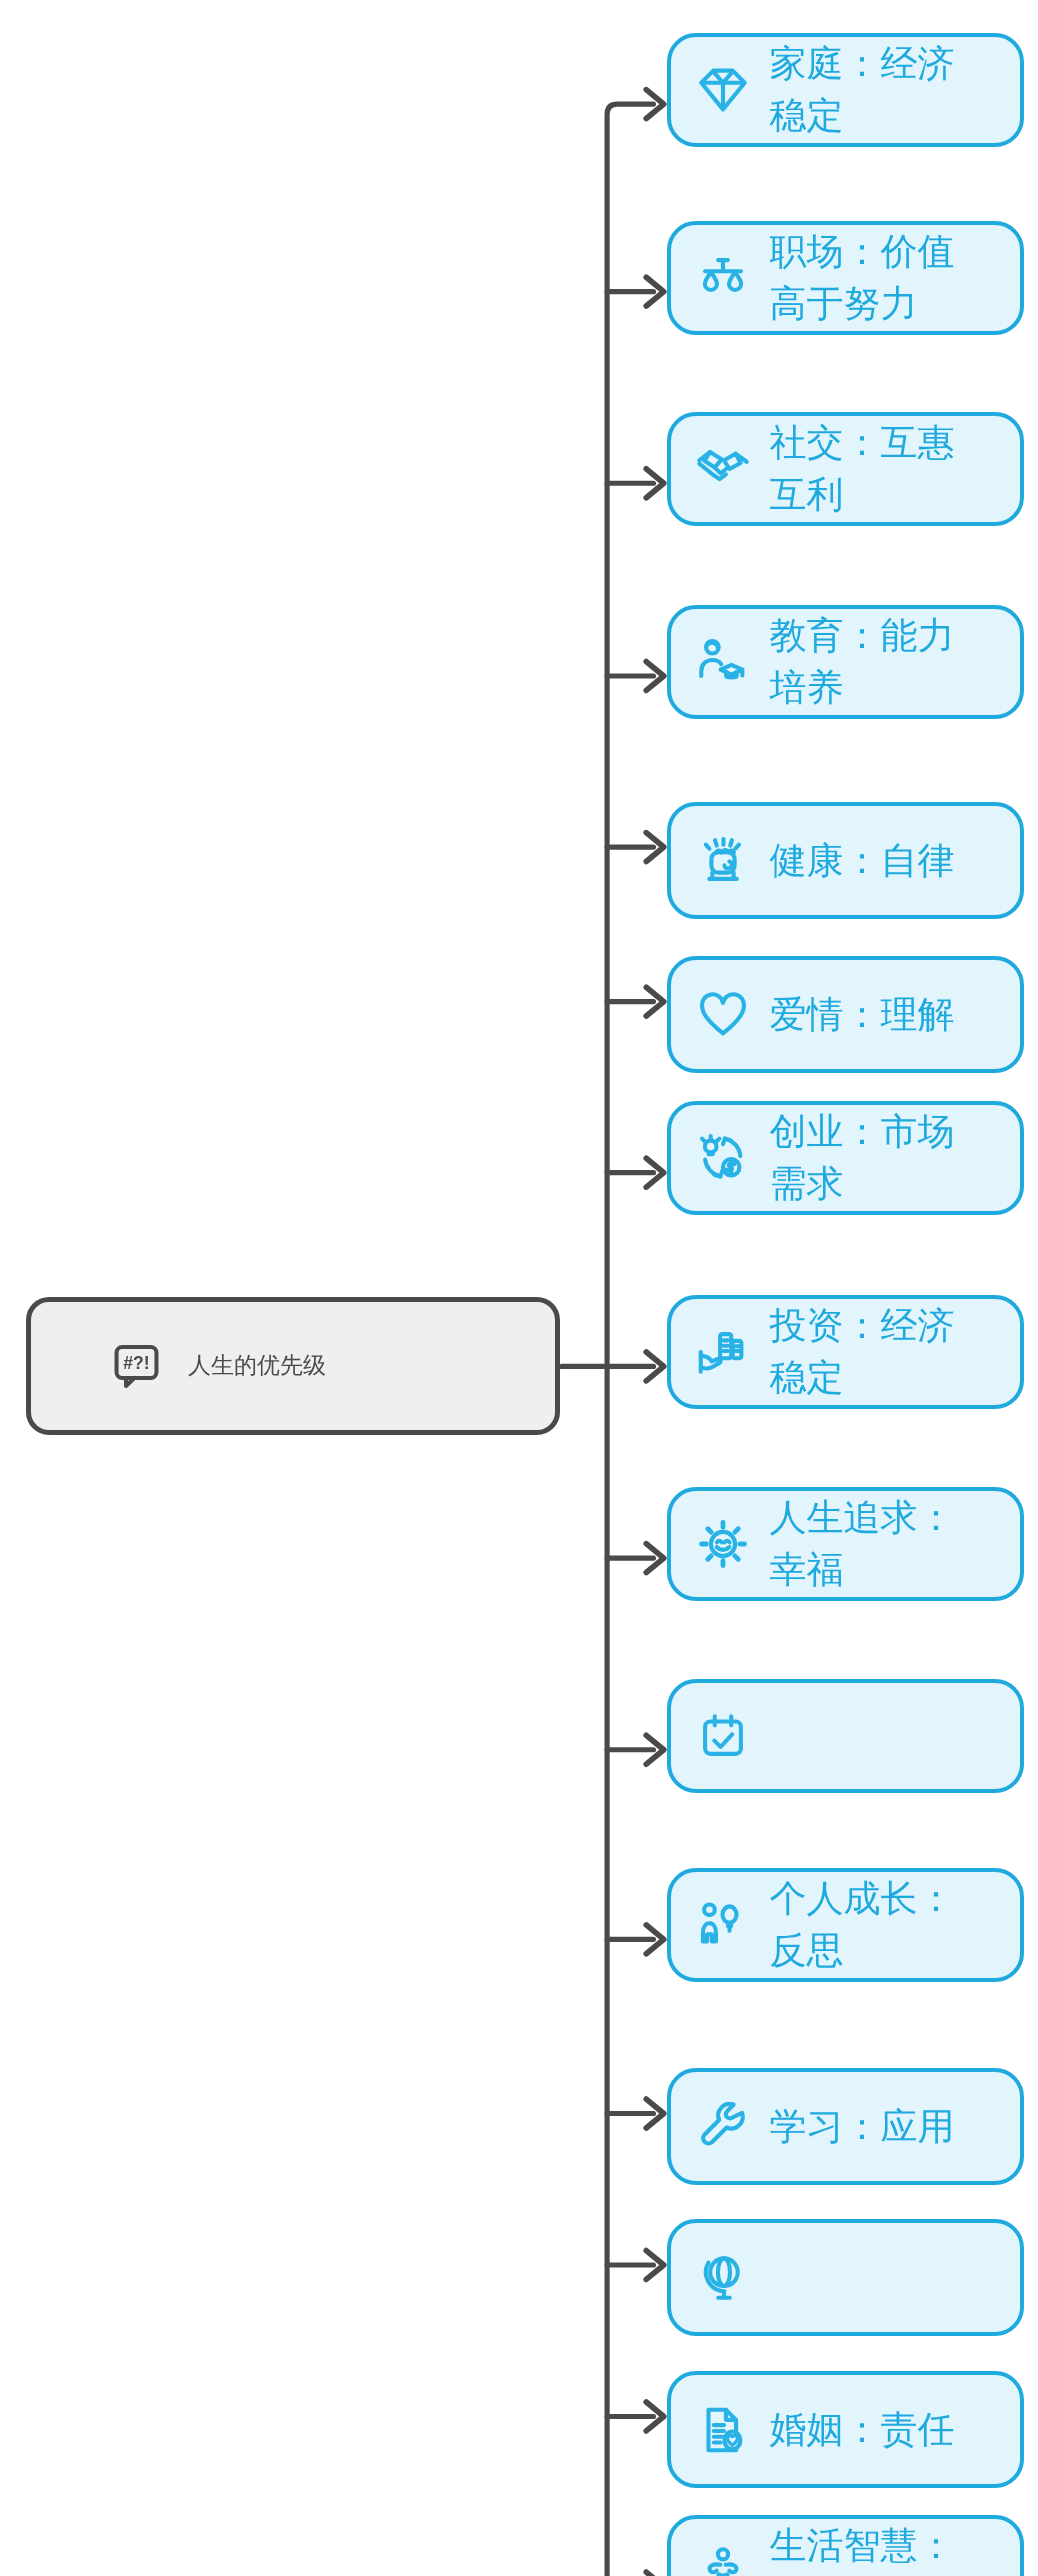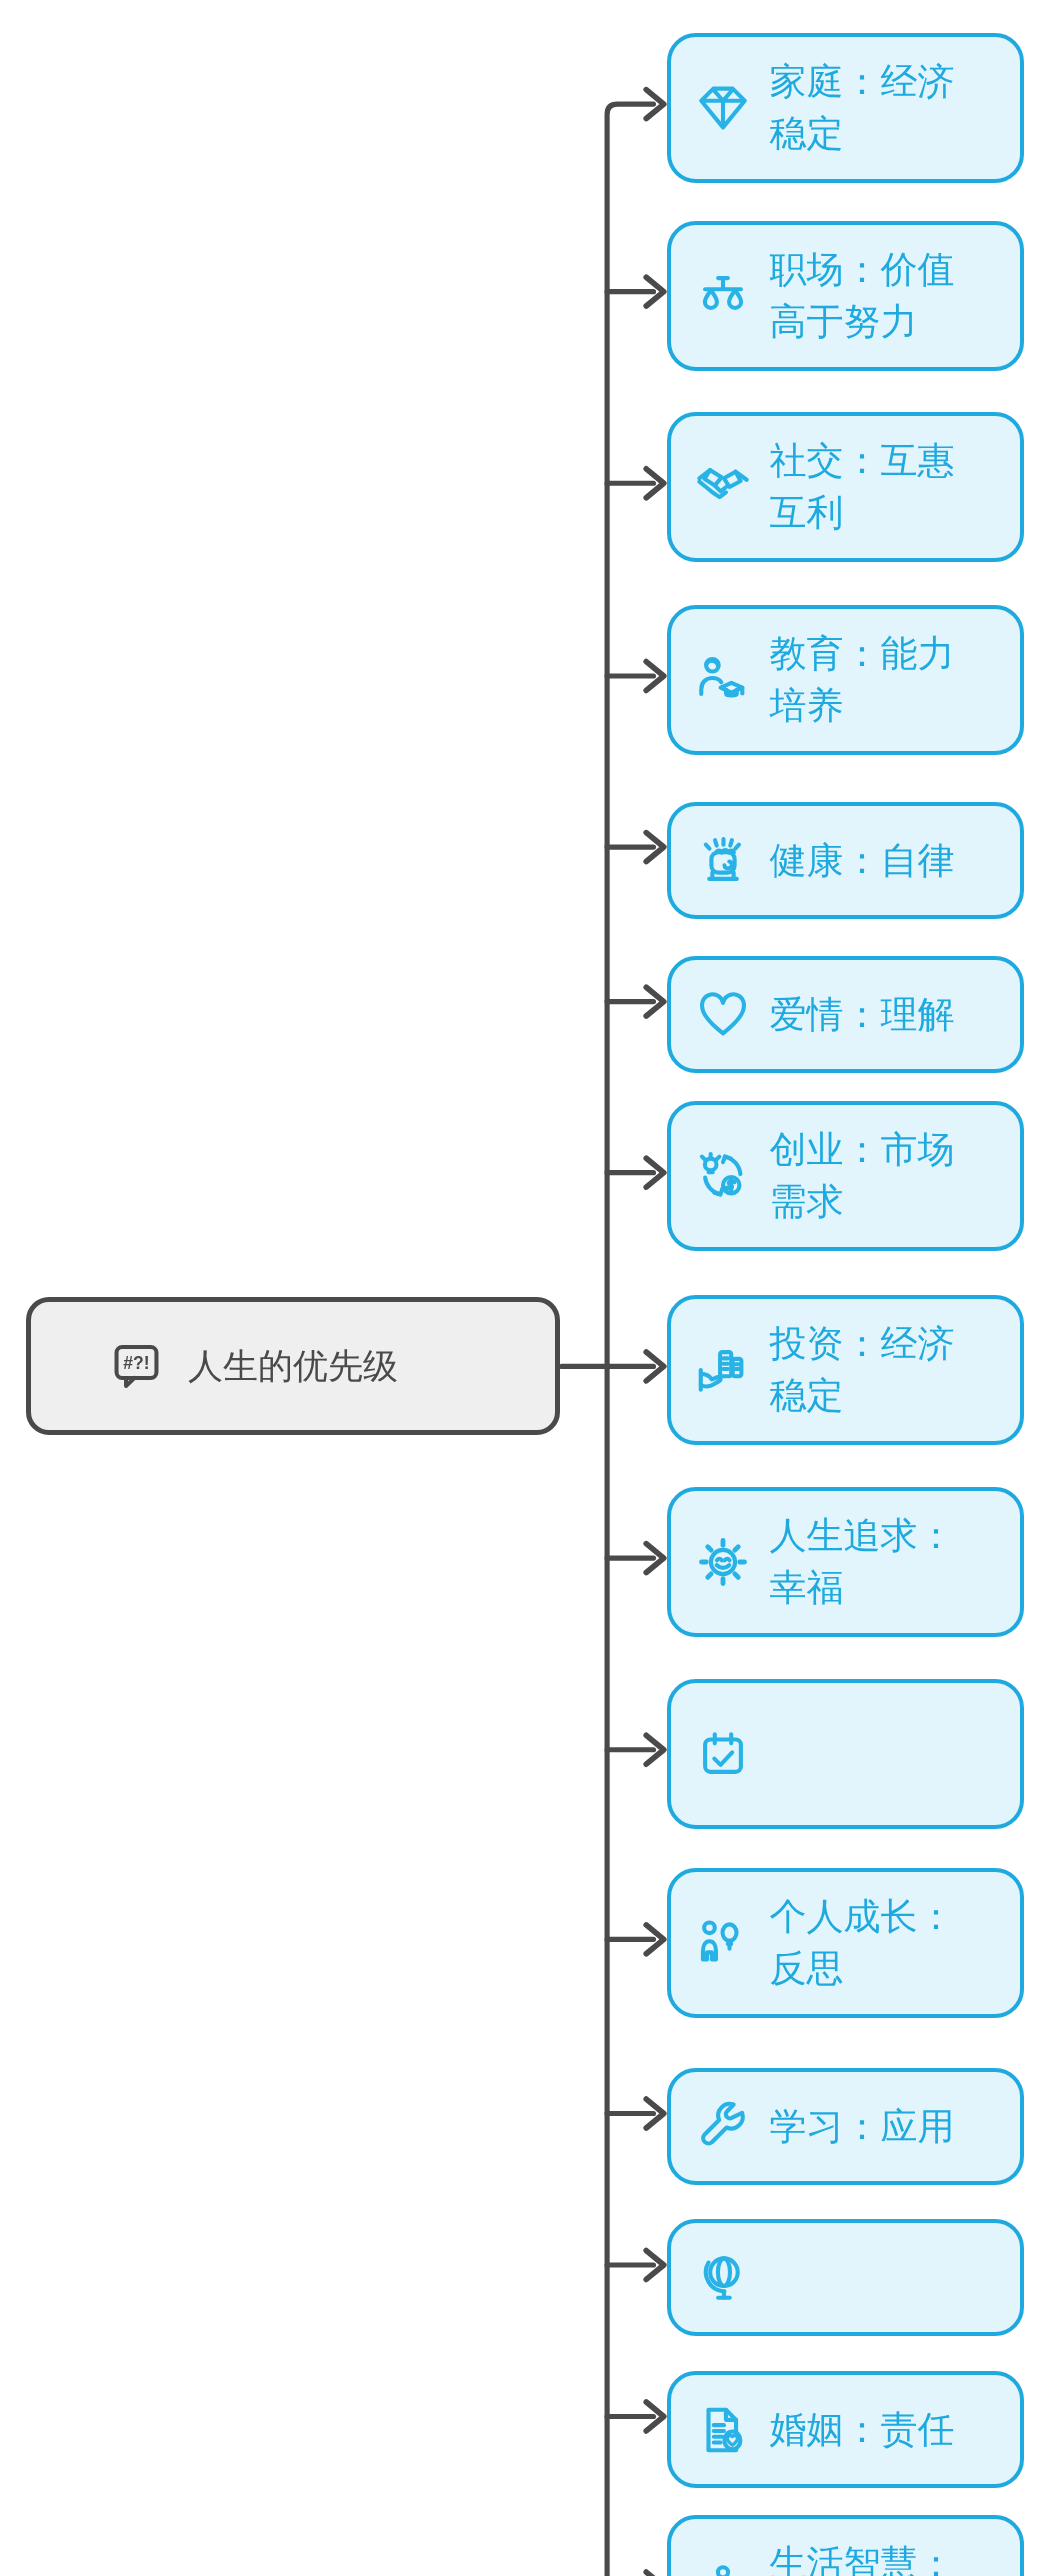--- a/index.html
+++ b/index.html
@@ -15,40 +15,40 @@
   svg.connectors path.head{stroke-width:11px;stroke-linecap:round;stroke-linejoin:round;}
 
   .node{
     position:absolute;left:667px;width:357px;box-sizing:border-box;
     background:var(--branch-fill,#e3f5fc);
     border:4.1px solid var(--branch-border,#1faadf);
     border-radius:29px;
     display:flex;align-items:center;
     padding:0 15.5px 0 23px;gap:17.5px;
   }
-  .node.double{height:150px;align-items:center;}
+  .node.double{height:114px;align-items:center;}
   .node.single{height:117px;}
   .node .icon{flex:0 0 auto;width:58px;height:58px;color:var(--icon-color,#29b2e6);}
   .node .icon svg{width:100%;height:100%;display:block;}
   .node .label{
     width:208px;font-size:37px;line-height:52px;
     color:var(--branch-text,#1faadf);word-break:normal;
   }
 
   .root{
     position:absolute;left:26px;top:1297px;width:534px;height:138px;box-sizing:border-box;
     background:var(--root-fill,#efefef);
     border:5.2px solid var(--root-border,#4a4a4a);
     border-radius:23px;
     display:flex;align-items:center;justify-content:flex-start;
     padding-left:77px;gap:23px;
   }
   .root .icon{flex:0 0 auto;width:57px;height:57px;color:var(--root-text,#4a4a4a);}
   .root .icon svg{width:100%;height:100%;display:block;}
-  .root .label{font-size:35px;line-height:1.2;color:var(--root-text,#4a4a4a);font-weight:500;white-space:nowrap;}
+  .root .label{font-size:23px;line-height:1.2;color:var(--root-text,#4a4a4a);font-weight:500;white-space:nowrap;}
 </style>
 </head>
 <body>
 
 <div class="canvas">
 
   <svg class="connectors" width="1039" height="2671" viewBox="0 0 2016 5184" aria-hidden="true">
 
     <path class="line" d="M1268 202 H1198 Q1178 202 1178 222 V5000 Q1178 5020 1198 5020 H1268"></path>
 

